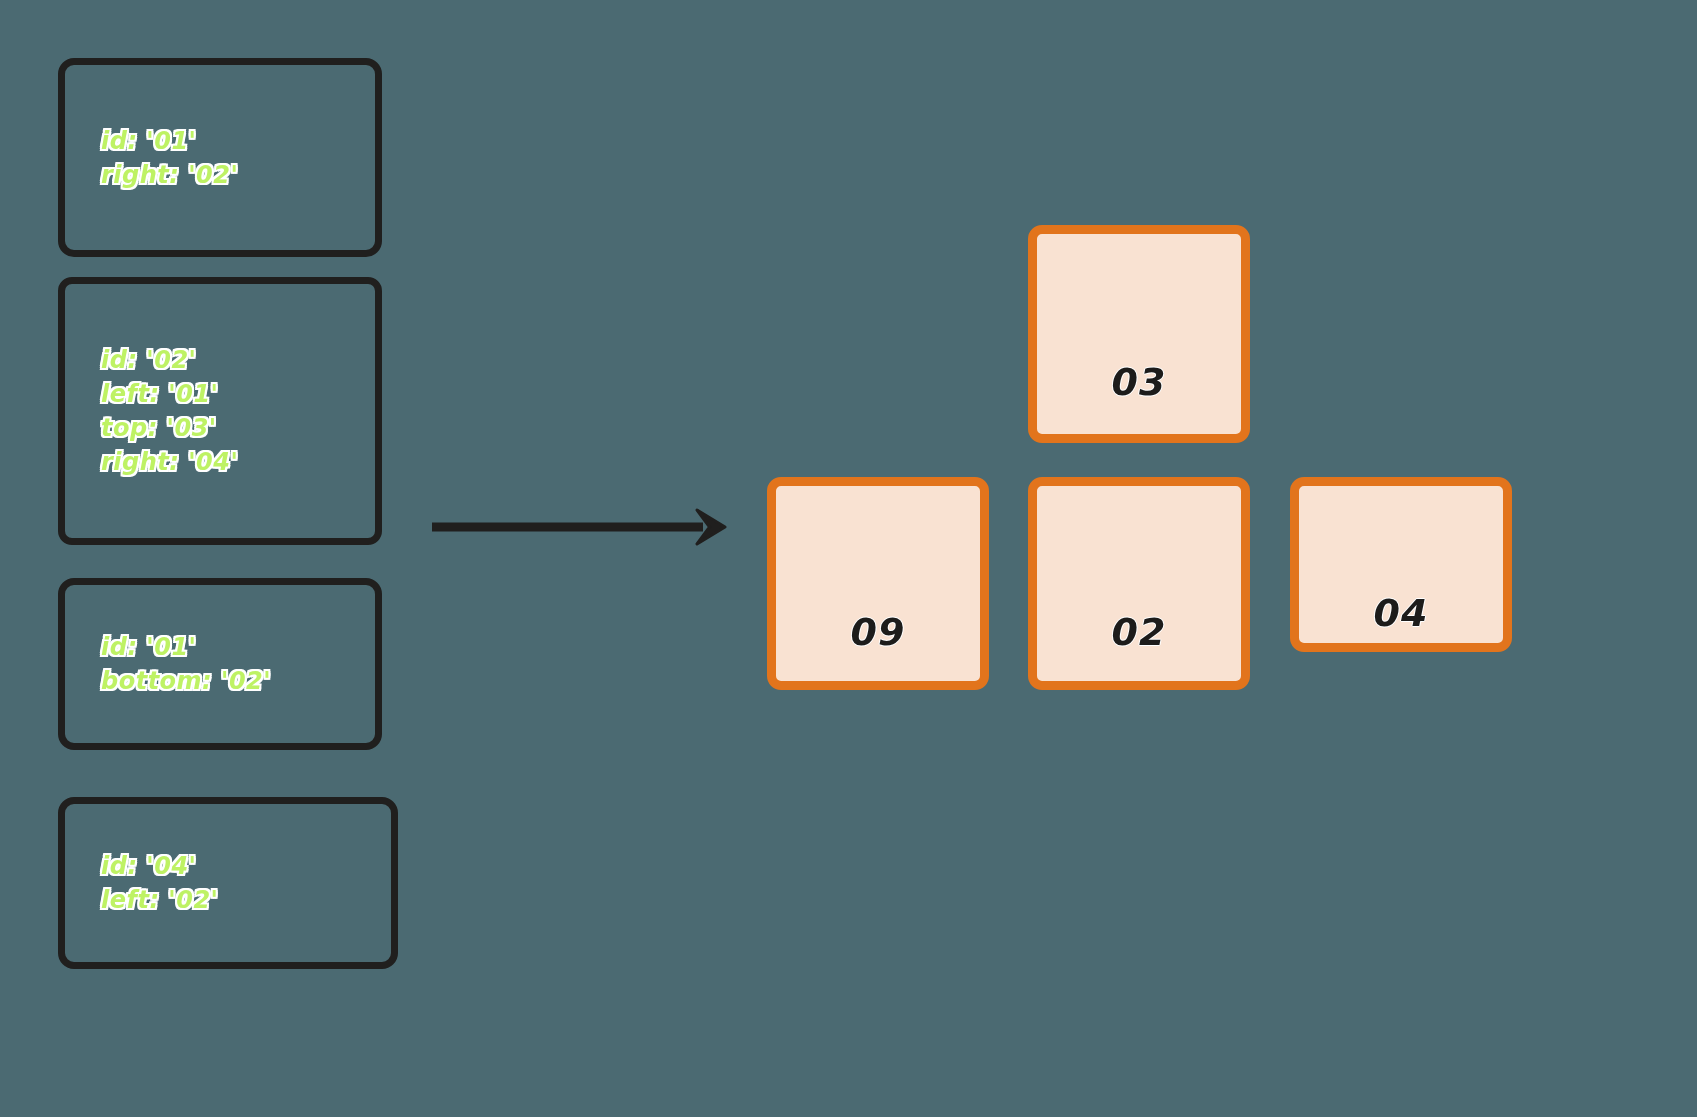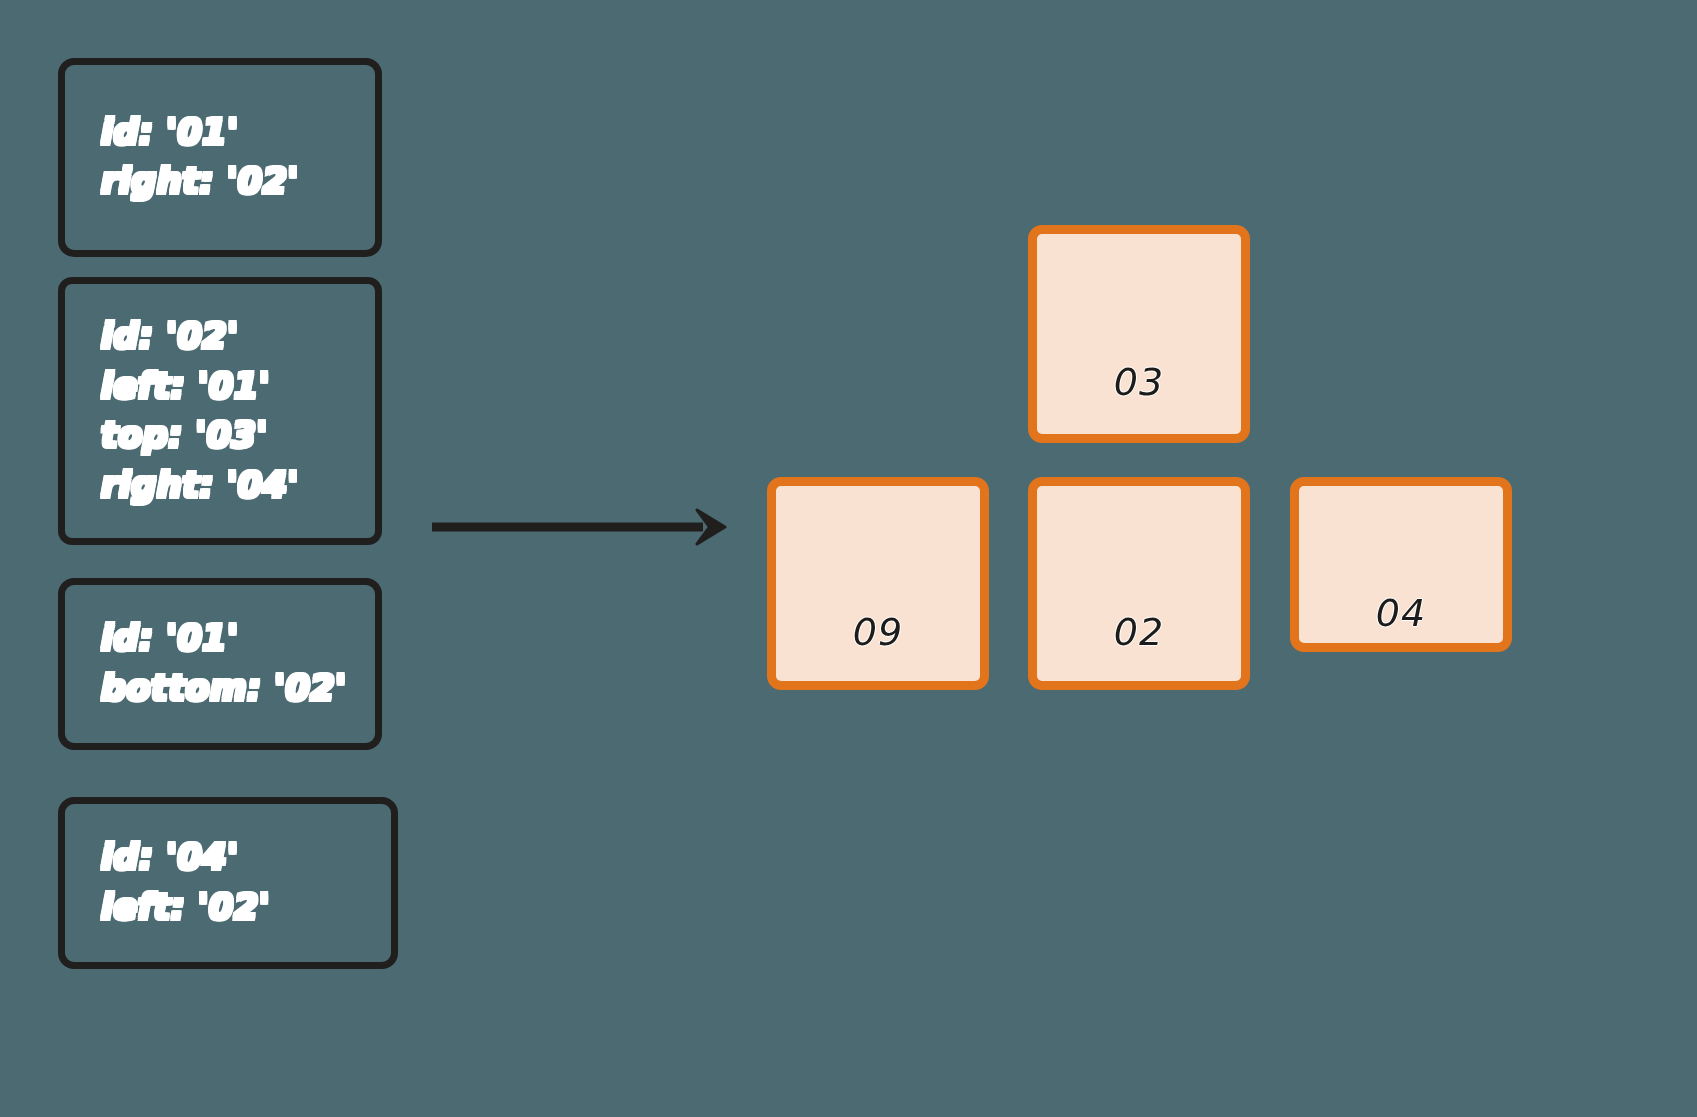--- a/index.html
+++ b/index.html
@@ -36,23 +36,23 @@
     left: 36px;
     right: 10px;
     top: 50%;
     transform: translateY(-50%);
   }
   .spec-line {
     display: block;
     font-family: "DejaVu Sans", sans-serif;
     font-weight: 700;
     font-style: italic;
-    font-size: 35px;
+    font-size: 24px;
     line-height: 1.42;
-    color: #ffffff;
+    color: #bef264;
     letter-spacing: 0.5px;
     white-space: nowrap;
     -webkit-text-stroke: 3px #ffffff;
     paint-order: stroke fill;
     text-shadow:
       -2px 0 0 #ffffff,  2px 0 0 #ffffff,
        0 -2px 0 #ffffff,  0 2px 0 #ffffff,
       -2px -2px 0 #ffffff, 2px -2px 0 #ffffff,
       -2px 2px 0 #ffffff, 2px 2px 0 #ffffff;
   }
@@ -68,21 +68,21 @@
     box-sizing: border-box;
     border: 9px solid #e2741c;
     border-radius: 14px;
     background: #f9e2d2;
     display: flex;
     align-items: center;
     justify-content: center;
   }
   .tile-label {
     font-family: "DejaVu Sans", sans-serif;
-    font-weight: 400;
+    font-weight: 700;
     font-style: italic;
     font-size: 38px;
     color: #1d1c1b;
     letter-spacing: 1px;
     position: relative;
     top: 48px;
     text-shadow:
       -1px 0 0 #ffffff, 1px 0 0 #ffffff,
        0 -1px 0 #ffffff, 0 1px 0 #ffffff;
   }

